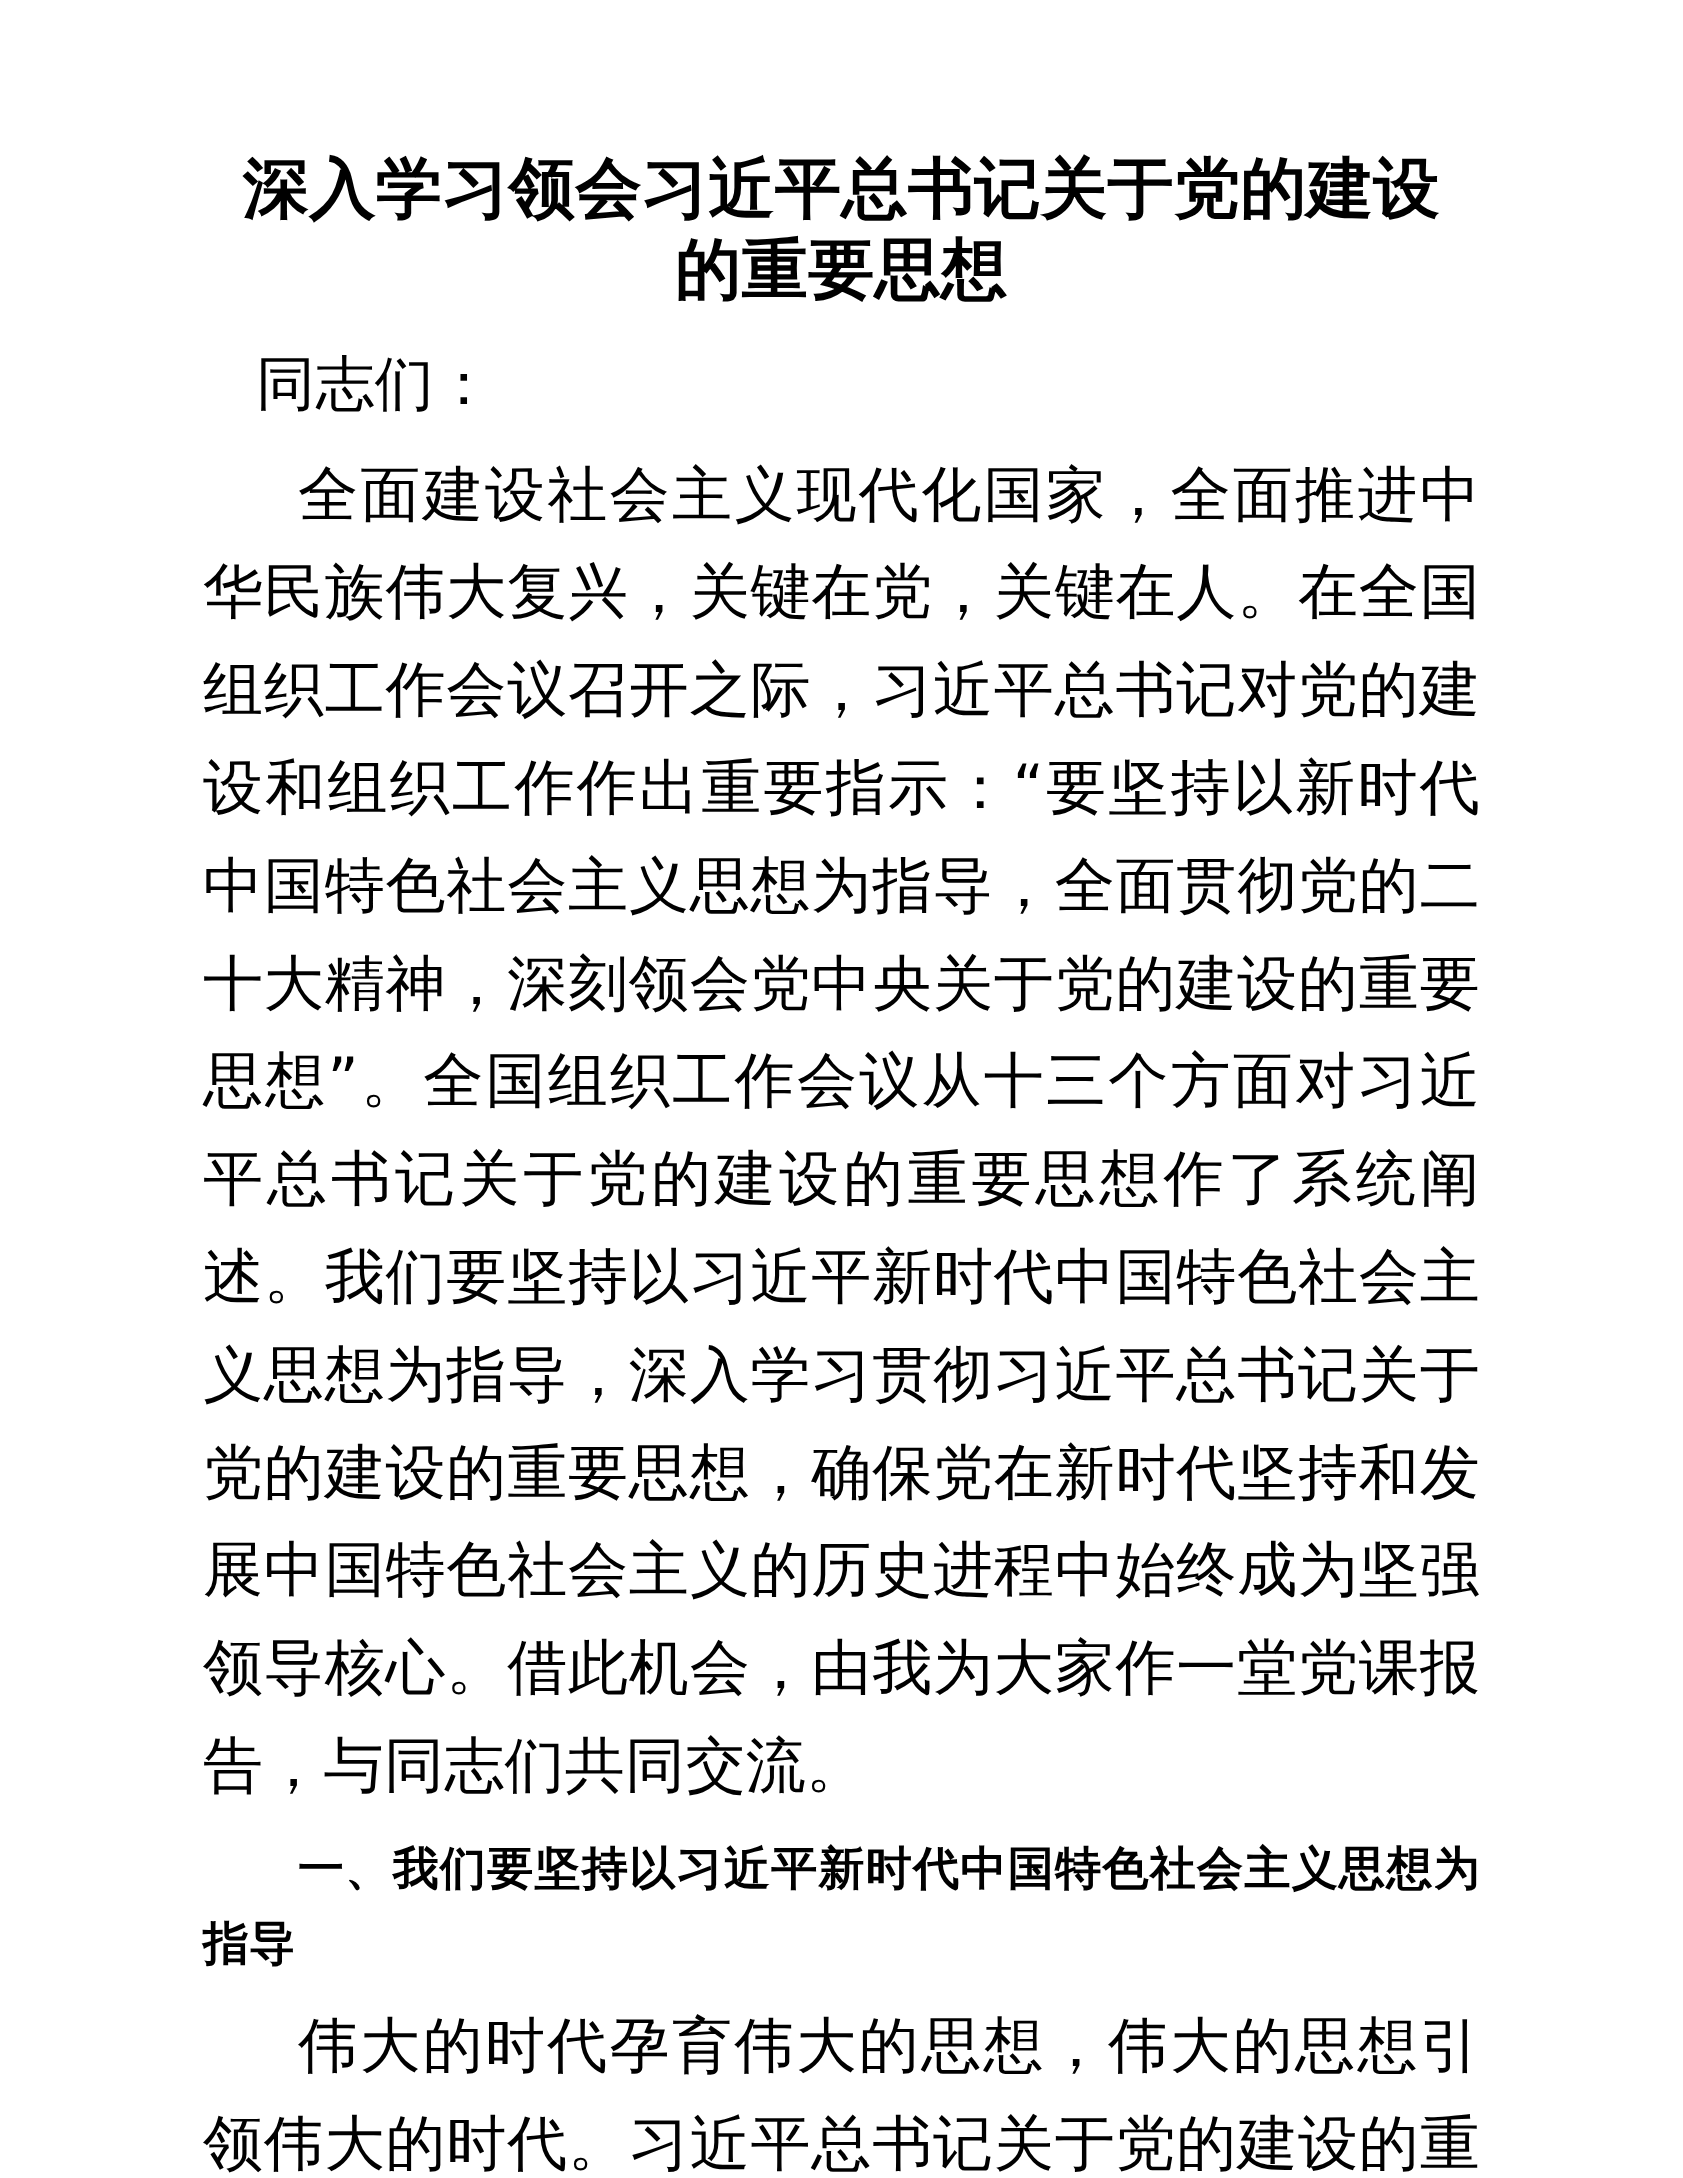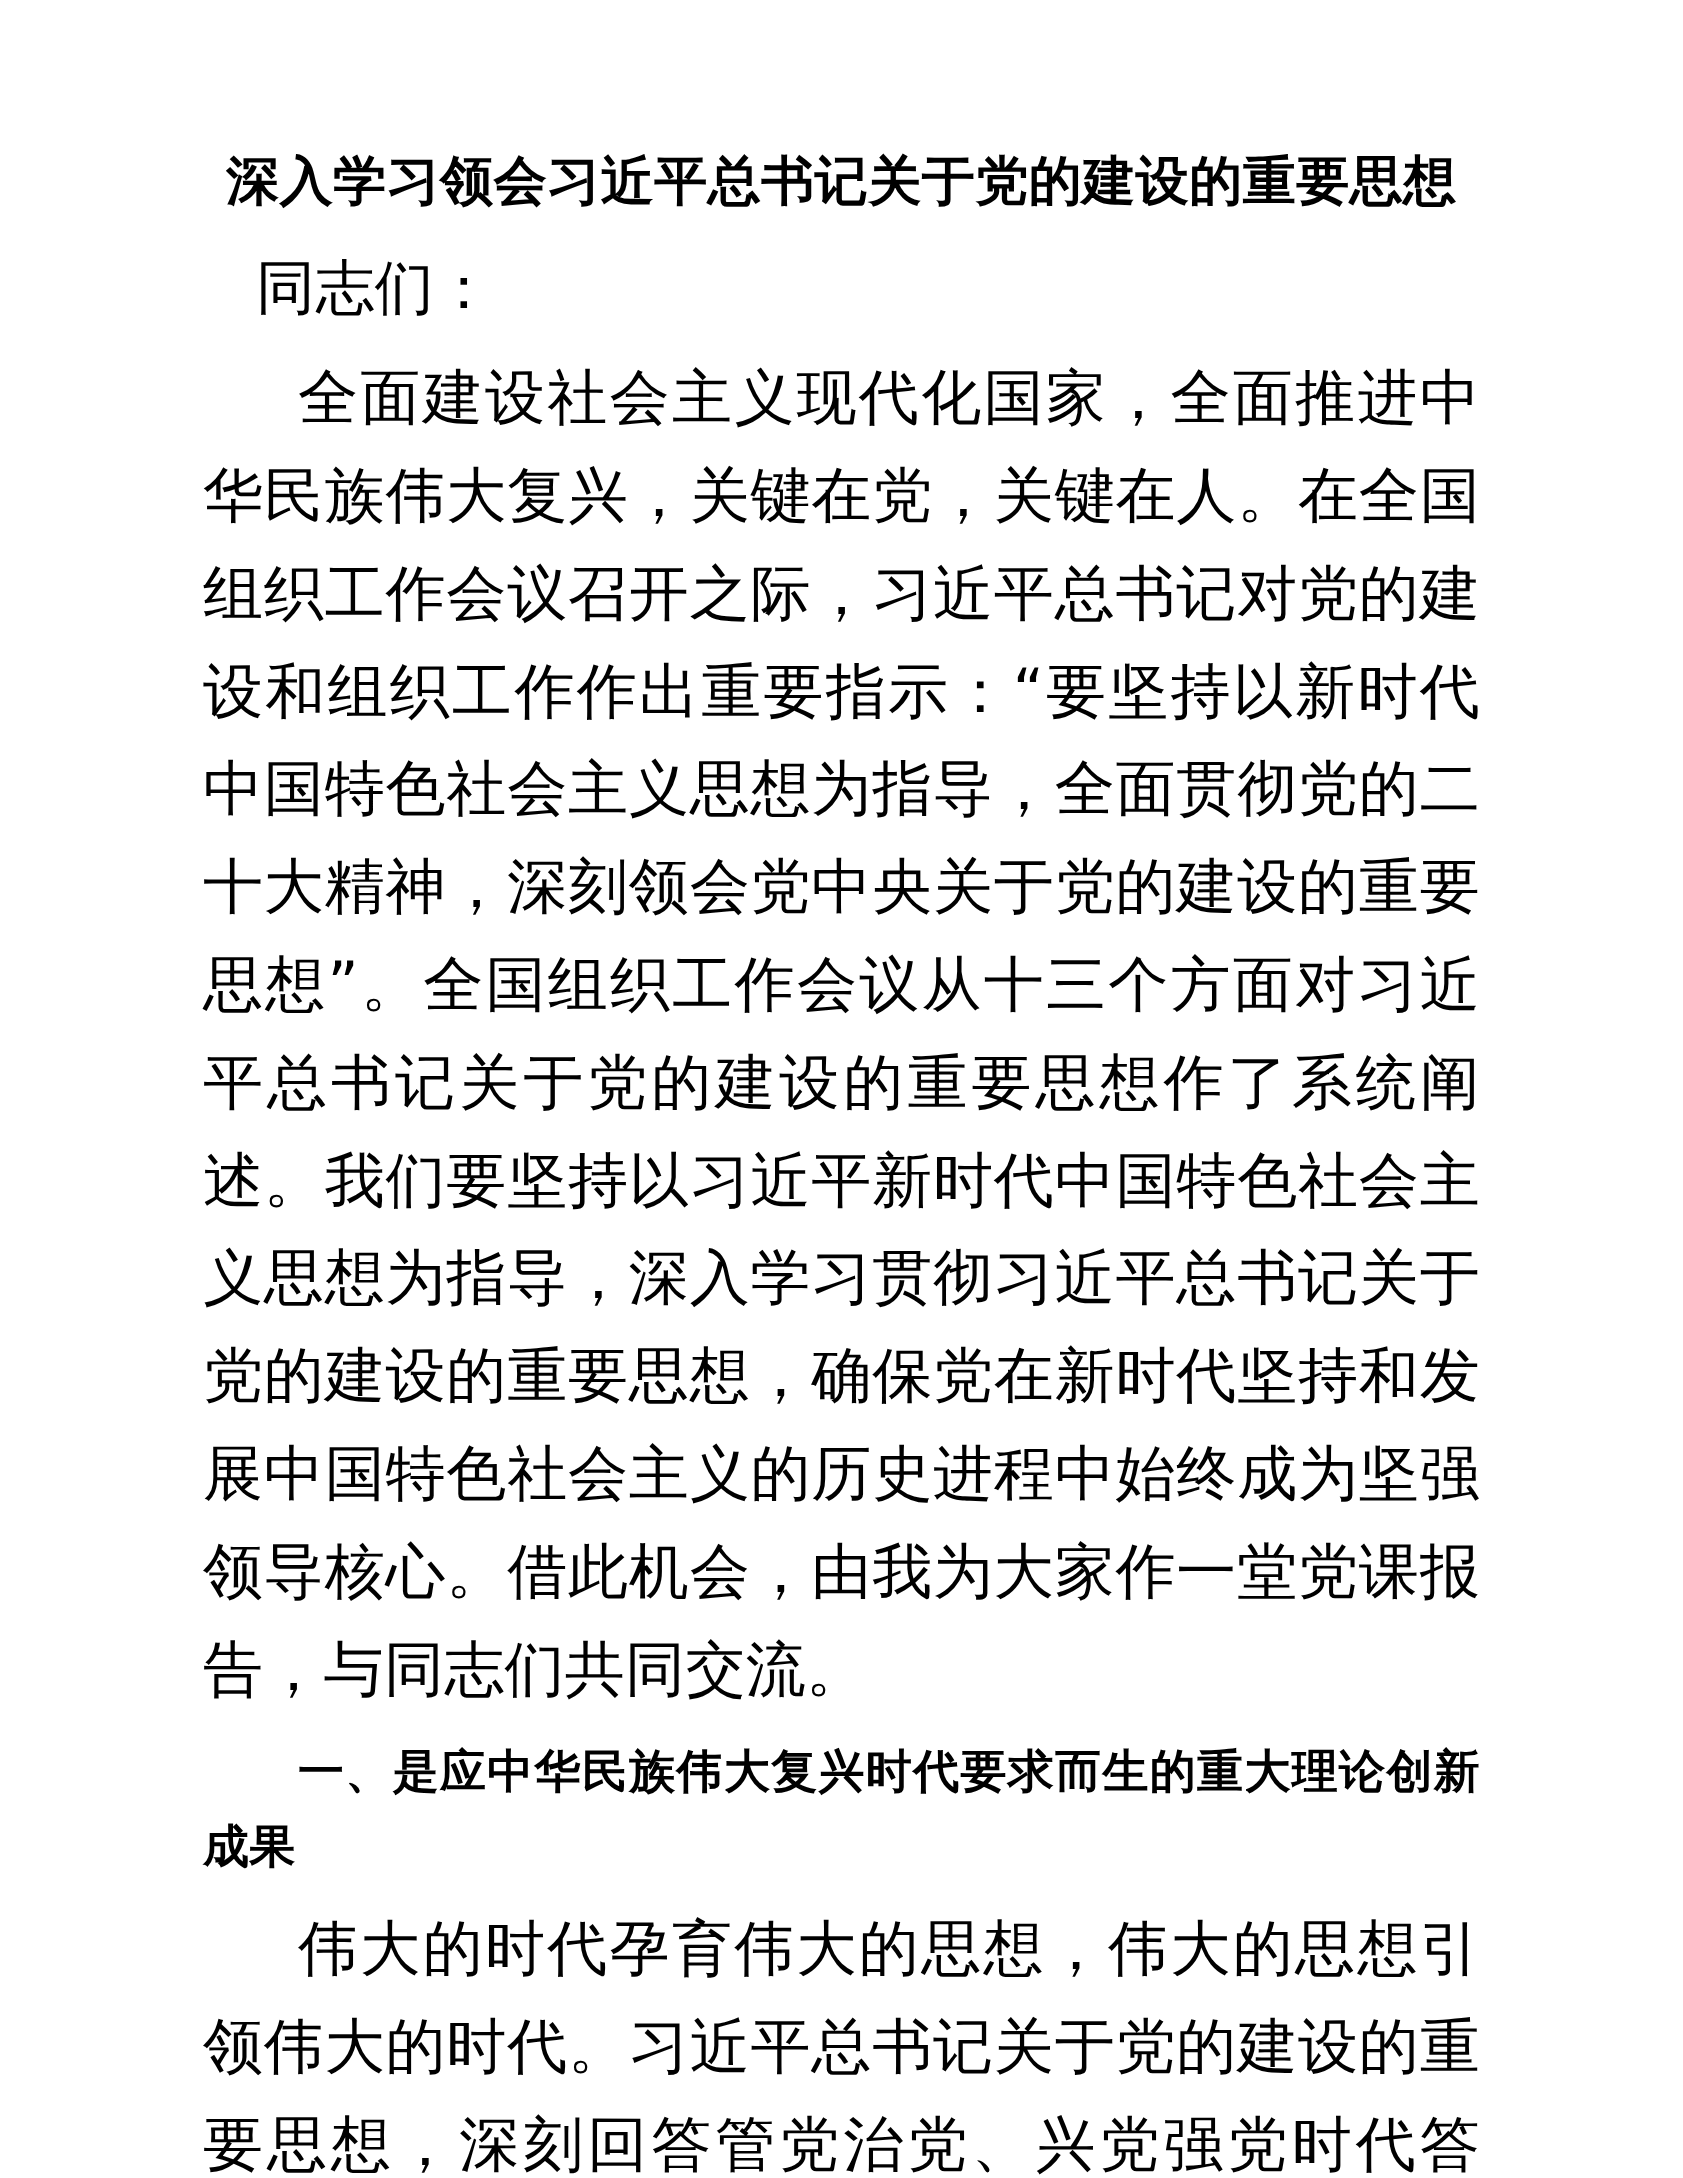--- a/index.html
+++ b/index.html
@@ -16,21 +16,21 @@
   }
   .page {
     position: relative;
     width: 1683px;
     height: 2178px;
     background: #ffffff;
     box-sizing: border-box;
     padding: 149px 203px 0 203px;
   }
   .doc-title {
-    font-size: 53px;
+    font-size: 66px;
     font-weight: bold;
     text-align: center;
     line-height: 1.22;
     letter-spacing: 0.5px;
     margin: 0 0 26px 0;
     padding: 0 10px;
   }
   .salutation {
     font-size: 59px;
     line-height: 1.62;
@@ -65,18 +65,18 @@
 <body>
 
 <div class="page">
 
   <h1 class="doc-title">深入学习领会习近平总书记关于党的建设的重要思想</h1>
 
   <p class="salutation">同志们：</p>
 
   <p class="para">全面建设社会主义现代化国家，全面推进中华民族伟大复兴，关键在党，关键在人。在全国组织工作会议召开之际，习近平总书记对党的建设和组织工作作出重要指示：“要坚持以新时代中国特色社会主义思想为指导，全面贯彻党的二十大精神，深刻领会党中央关于党的建设的重要思想”。全国组织工作会议从十三个方面对习近平总书记关于党的建设的重要思想作了系统阐述。我们要坚持以习近平新时代中国特色社会主义思想为指导，深入学习贯彻习近平总书记关于党的建设的重要思想，确保党在新时代坚持和发展中国特色社会主义的历史进程中始终成为坚强领导核心。借此机会，由我为大家作一堂党课报告，与同志们共同交流。</p>
 
-  <p class="section-heading">一、是应中华民族伟大复兴时代要求而生的重大理论创新成果</p>
+  <p class="section-heading">一、我们要坚持以习近平新时代中国特色社会主义思想为指导</p>
 
   <p class="para">伟大的时代孕育伟大的思想，伟大的思想引领伟大的时代。习近平总书记关于党的建设的重要思想，深刻回答管党治党、兴党强党时代答卷，深刻总结世界社会主义运动经验教训，是应中华民族伟大复兴时代要求而生的重大理论创新成果。这一重要思想展现出了强大的真理力量和实践伟力，指引</p>
 
 </div>
 
 
 </body></html>

